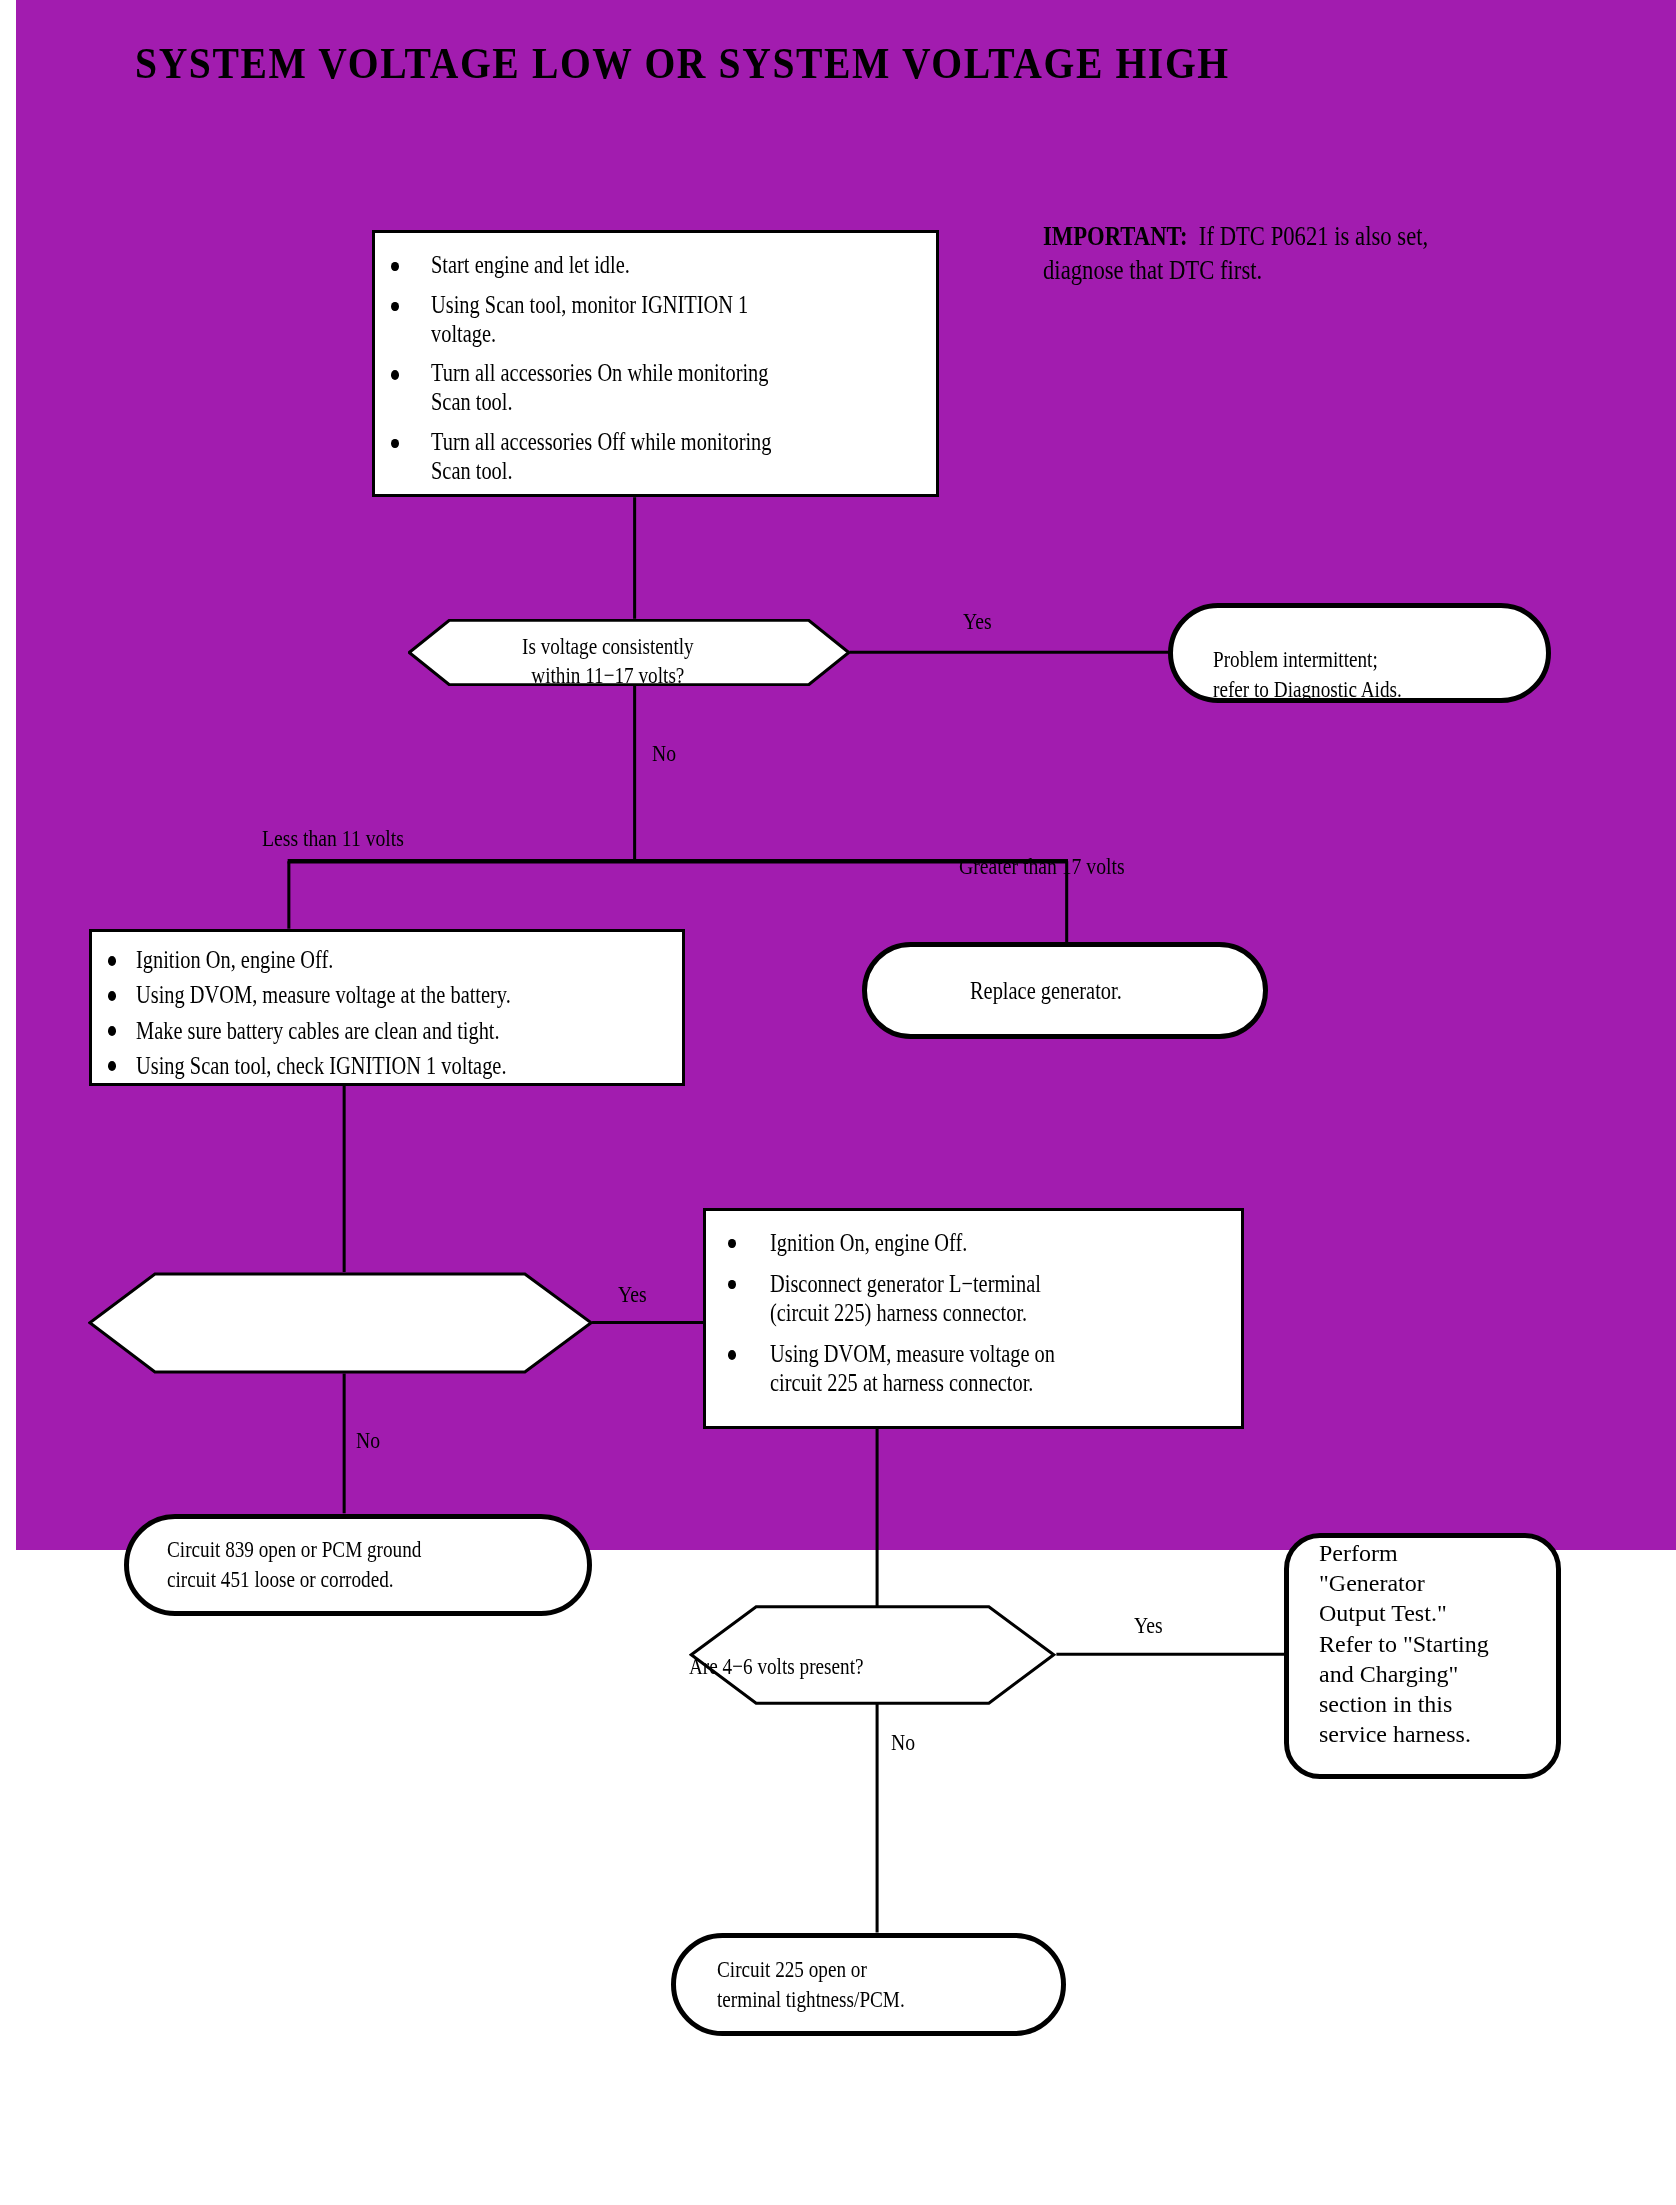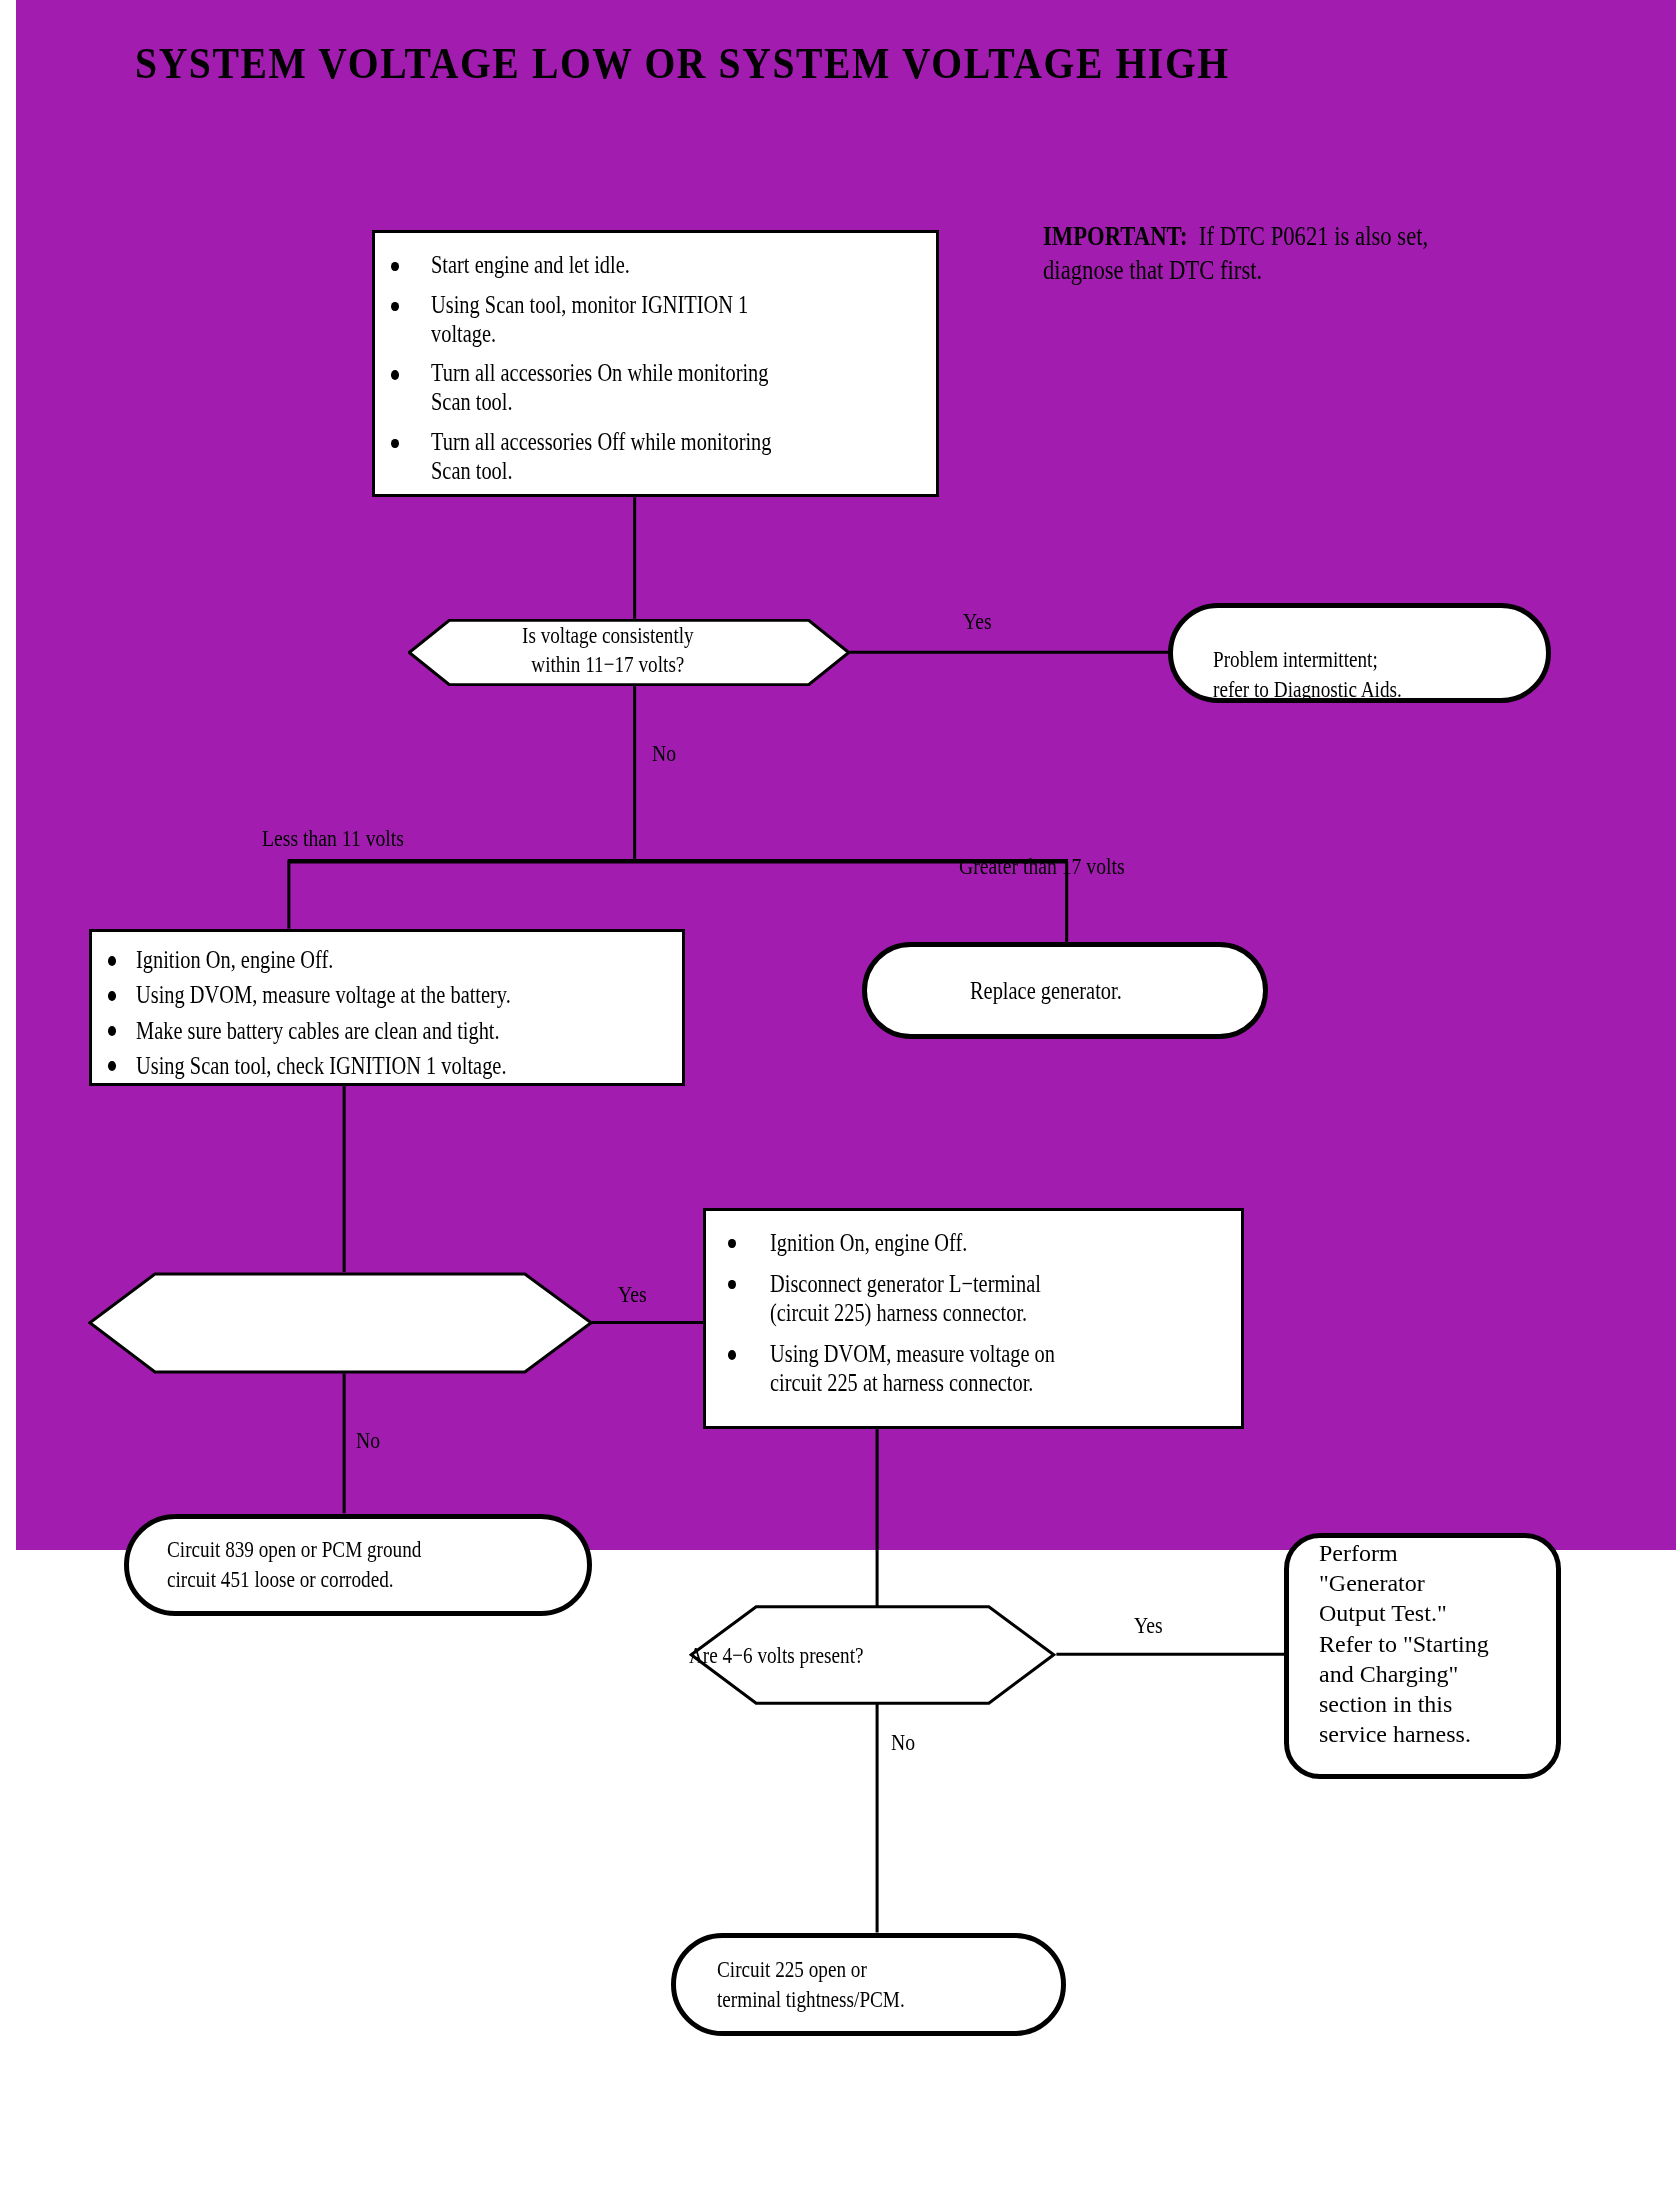--- a/index.html
+++ b/index.html
@@ -47,21 +47,21 @@
   }
 
   
   ul.blist{list-style:none;margin:0;padding:0;}
   ul.blist li{position:relative;padding-left:56px;}
   ul.blist li .bullet{
     position:absolute;left:16px;top:0.42em;width:8px;height:9.7px;
     background:#000;border-radius:50%;
   }
 
-  .ctr{text-align:center;}
+  .ctr{text-align:center;margin-top:11px;}
   .lft{text-align:left;}
 
   
   .elabel{position:absolute;font-size:24px;white-space:nowrap;
           font-family:"Liberation Serif","DejaVu Serif",serif;}
   .elabel > span{display:inline-block;transform:scaleX(0.82);transform-origin:left center;}
 
   
   #important{position:absolute;left:1027px;top:219px;width:608px;font-size:27px;line-height:1.26;}
   #important .im-row{white-space:nowrap;}

